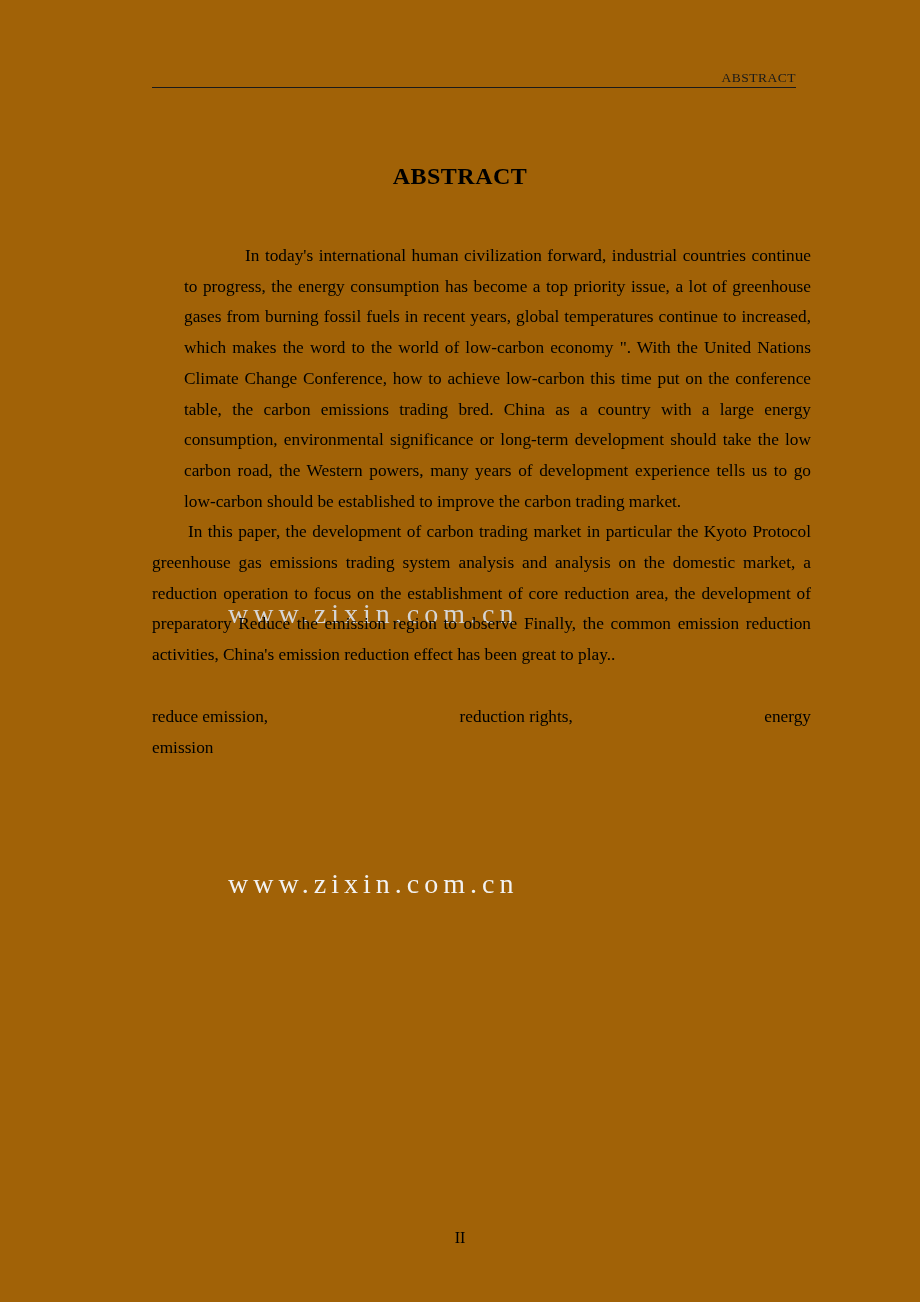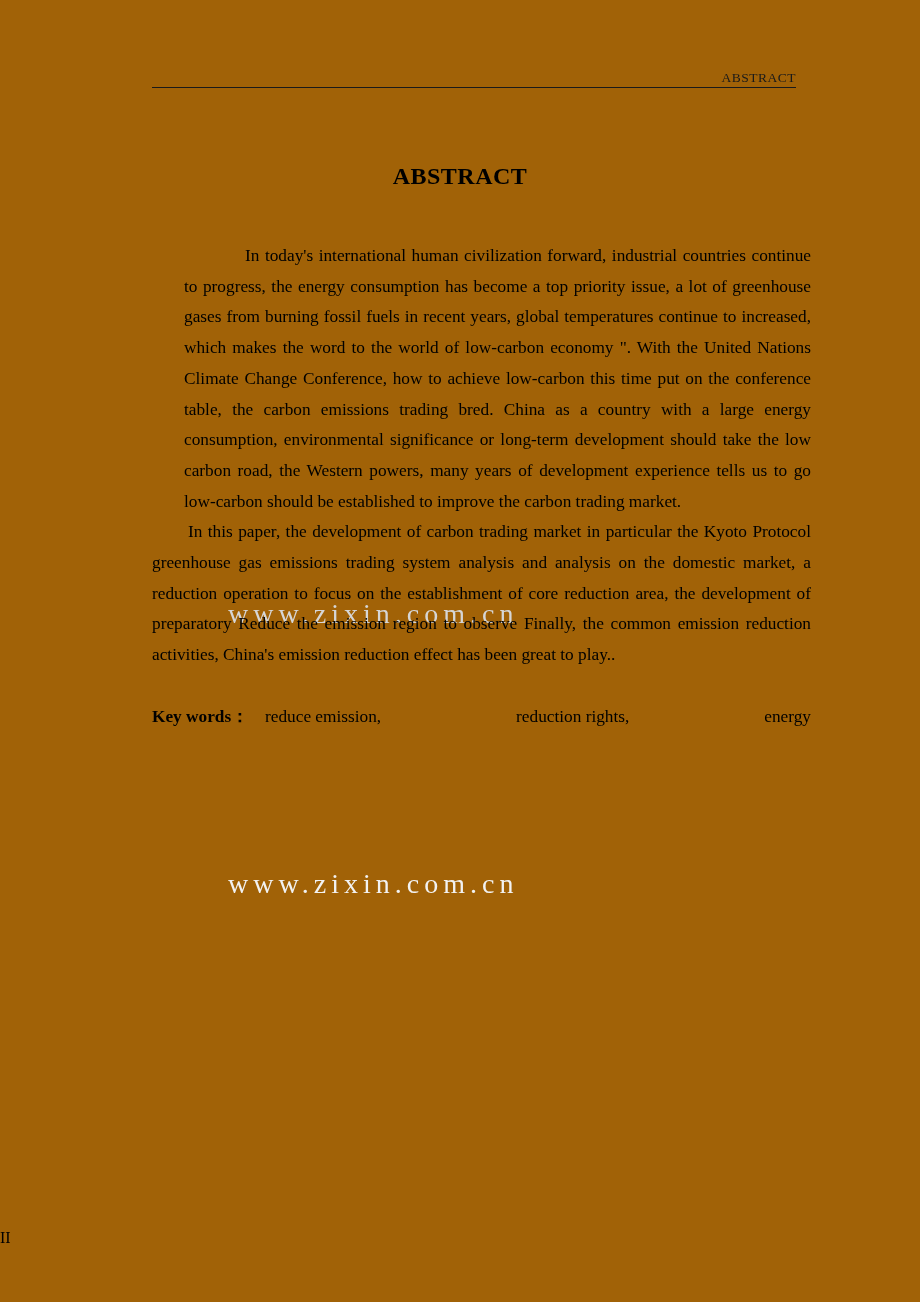--- a/index.html
+++ b/index.html
@@ -84,20 +84,21 @@
     justify-content: space-between;
   }
   .kw-line1 span { white-space: nowrap; }
   .kw-line2 { text-align: left; }
   
   .page-number {
     position: absolute;
     top: 1229px;
     left: 0;
     width: 100%;
+    text-align: center;
     font-size: 16px;
   }
 </style>
 </head>
 <body>
 
 <div class="page">
 
   <span class="running-title">ABSTRACT</span>
 
@@ -109,27 +110,27 @@
 
   <div class="watermark wm-faint">www.zixin.com.cn</div>
 
   <div class="content">
 
     <p class="para para-1">In today's international human civilization forward, industrial countries continue to progress, the energy consumption has become a top priority issue, a lot of greenhouse gases from burning fossil fuels in recent years, global temperatures continue to increased, which makes the word to the world of low-carbon economy ". With the United Nations Climate Change Conference, how to achieve low-carbon this time put on the conference table, the carbon emissions trading bred. China as a country with a large energy consumption, environmental significance or long-term development should take the low carbon road, the Western powers, many years of development experience tells us to go low-carbon should be established to improve the carbon trading market.</p>
 
     <p class="para para-2">In this paper, the development of carbon trading market in particular the Kyoto Protocol greenhouse gas emissions trading system analysis and analysis on the domestic market, a reduction operation to focus on the establishment of core reduction area, the development of preparatory Reduce the emission region to observe Finally, the common emission reduction activities, China's emission reduction effect has been great to play..</p>
 
     <div class="keywords-row">
-      <span class="kw-label">Key words：</span>
       <div class="kw-body">
         <div class="kw-line1">
           <span>reduce emission,</span>
           <span>reduction rights,</span>
           <span>energy</span>
         </div>
+        <div class="kw-line2">emission</div>
       </div>
     </div>
 
   </div>
 
   <div class="page-number">II</div>
 
 </div>
 
 </body></html>

